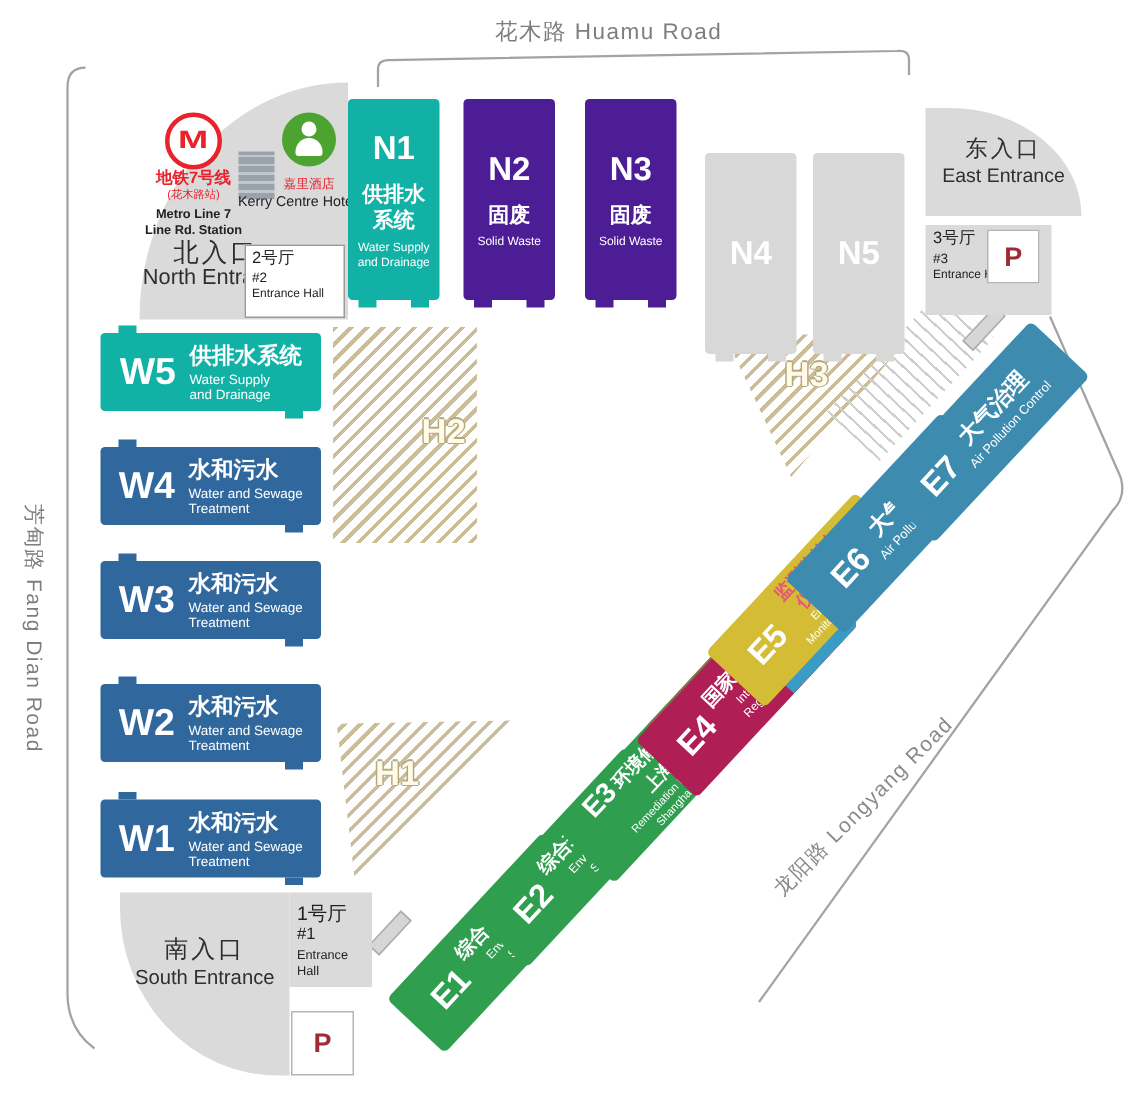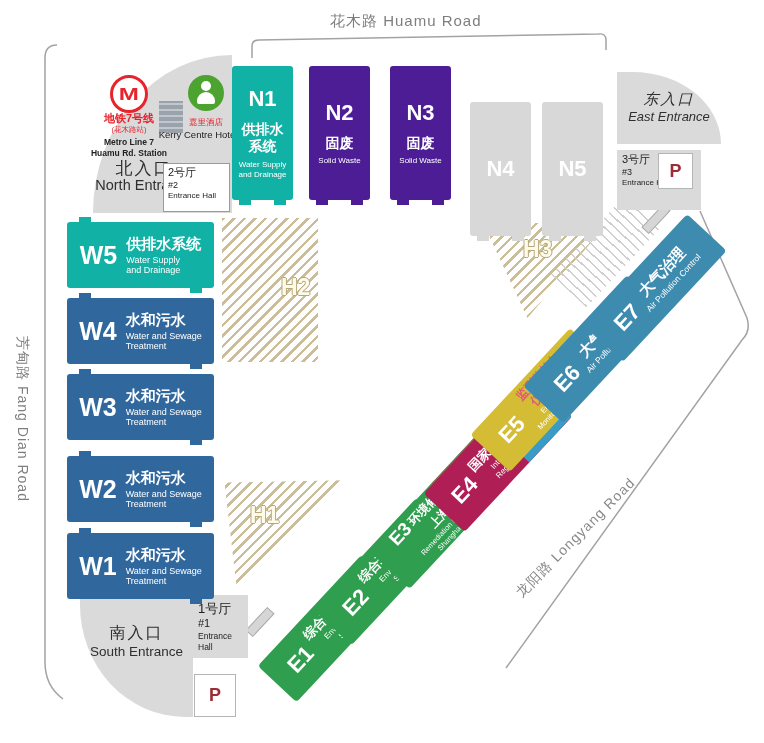--- a/index.html
+++ b/index.html
@@ -43,21 +43,21 @@
   .c-teal { background:#12b1a5; } .c-orange { background:#4c1d95; } .c-gray { background:#d8d8d9;margin-top:36px; }
   .c-blue { background:#30689e; } .c-green { background:#2f9e4e; } .c-crimson { background:#b01e56; }
   .c-gold { background:#d4bd35; } .c-eblue { background:#3d8cb0; }
 
   .nhall { top:66px; width:61px; height:134px; flex-direction:column; }
   .nhall::before { bottom:-5px; left:7px; } .nhall::after { bottom:-5px; right:7px; }
   .nhall .code { font-size:22px; } .nhall .cn { font-size:14px; font-weight:bold; margin-top:9px; line-height:1.2; }
   .nhall .en { font-size:8px; margin-top:5px; line-height:1.25; }
   .nplain .code { font-size:22px; }
 
-  .whall { left:67px; width:147px; height:66px; gap:9px; }
+  .whall { left:67px; width:147px; height:52px; gap:9px; }
   .whall::before { top:-5px; left:12px; } .whall::after { bottom:-5px; right:12px; }
   .whall .code { font-size:25px; }
   .whall .col { text-align:left; }
   .whall .cn { font-size:15px; font-weight:bold; }
   .whall .en { font-size:9px; line-height:1.15; margin-top:1px; }
 
   .ehall { transform:rotate(-47deg); gap:6px; overflow:hidden; border-radius:4px; }
   .ehall::before, .ehall::after { display:none; }
   .ehall .code { font-size:22px; position:relative; z-index:2; }
   .ehall .col { position:relative; z-index:2; }
@@ -146,34 +146,34 @@
         <span>M</span>
       </div>
     <div class="hotel-circle">
       <div class="person-head"></div>
       <div class="person-body"></div>
     </div>
     <div class="building"></div>
     <div class="abs t-red n-metro-cn">地铁7号线</div>
     <div class="abs t-red n-metro-st">(花木路站)</div>
     <div class="abs t-dark n-metro-en1">Metro Line 7</div>
-    <div class="abs t-dark n-metro-en2">Huamu Rd. Station</div>
+    <div class="abs t-dark n-metro-en2">Line Rd. Station</div>
     <div class="abs t-red n-hotel-cn">嘉里酒店</div>
     <div class="abs t-dark n-hotel-en">Kerry Centre Hotel</div>
     <div class="abs ent-cn n-title-cn">北入口</div>
     <div class="abs ent-en n-title-en">North Entrance</div>
   </div>
 
   <div class="hallblock hb2">
     <div class="hb-cn">2号厅</div>
     <div class="hb-num">#2</div>
     <div class="hb-en">Entrance Hall</div>
   </div>
 
-  <div class="fan fan-east" style="padding-top:18px; box-sizing:border-box;font-style:italic;">
+  <div class="fan fan-east" style="padding-top:18px; box-sizing:border-box;">
     <div class="ent-cn" style="font-size:15px;">东入口</div>
     <div class="ent-en" style="font-size:13px;">East Entrance</div>
   </div>
   <div class="hallblock hb3">
     <div class="hb-cn">3号厅</div>
     <div class="hb-num">#3</div>
     <div class="hb-en">Entrance Hall</div>
     <div class="pbox pbox-3">
         <span class="pg">P</span>
       </div>

